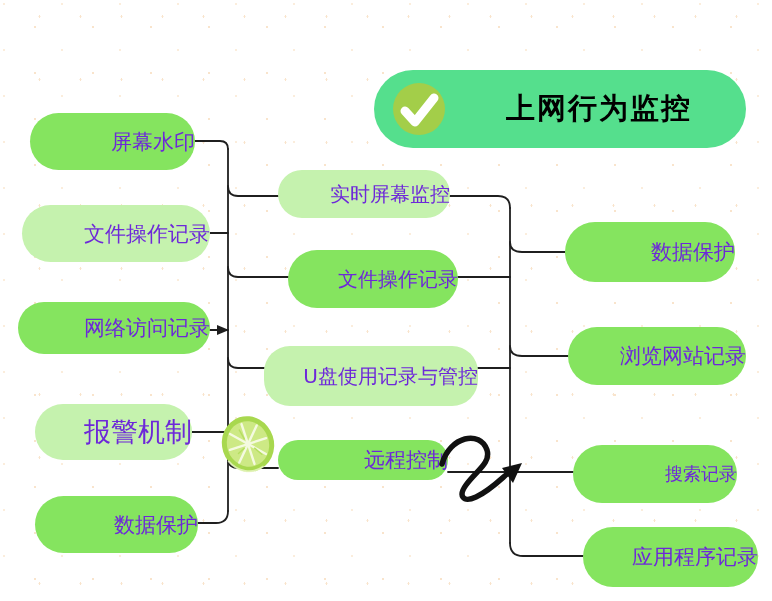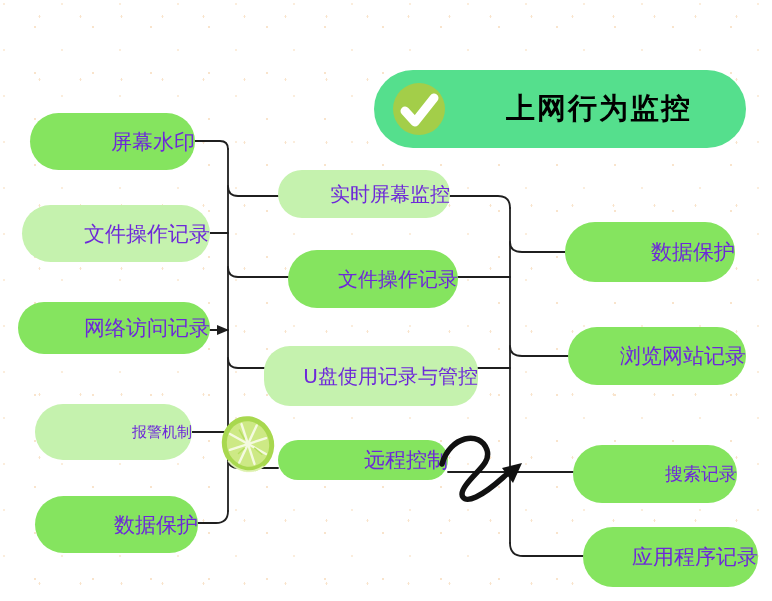--- a/index.html
+++ b/index.html
@@ -45,21 +45,21 @@
     position:absolute;z-index:2;
     display:flex;align-items:center;justify-content:flex-end;
     color:#6d28d9;font-weight:400;white-space:nowrap;
   }
   .tone-green{background:#85e45f;}
   .tone-light{background:#c5f2ae;}
 
   .n-l1{left:30px;top:113px;width:165px;height:57px;border-radius:29px;font-size:21px;}
   .n-l2{left:22px;top:205px;width:188px;height:57px;border-radius:29px;font-size:21px;}
   .n-l3{left:18px;top:302px;width:192px;height:52px;border-radius:29px;font-size:21px;}
-  .n-l4{left:35px;top:404px;width:157px;height:56px;border-radius:28px;font-size:15px;}
+  .n-l4{left:35px;top:404px;width:157px;height:56px;border-radius:28px;font-size:27px;}
   .n-l5{left:35px;top:496px;width:163px;height:57px;border-radius:29px;font-size:21px;}
 
   .n-m1{left:278px;top:170px;width:172px;height:48px;border-radius:26px;font-size:20px;}
   .n-m2{left:288px;top:250px;width:170px;height:58px;border-radius:29px;font-size:20px;}
   .n-m3{left:264px;top:346px;width:214px;height:60px;border-radius:26px;font-size:20px;}
   .n-m4{left:278px;top:440px;width:170px;height:40px;border-radius:28px;font-size:21px;}
 
   .n-r1{left:565px;top:222px;width:170px;height:60px;border-radius:30px;font-size:21px;}
   .n-r2{left:568px;top:327px;width:178px;height:58px;border-radius:29px;font-size:21px;}
   .n-r3{left:573px;top:445px;width:164px;height:58px;border-radius:29px;font-size:18px;}

